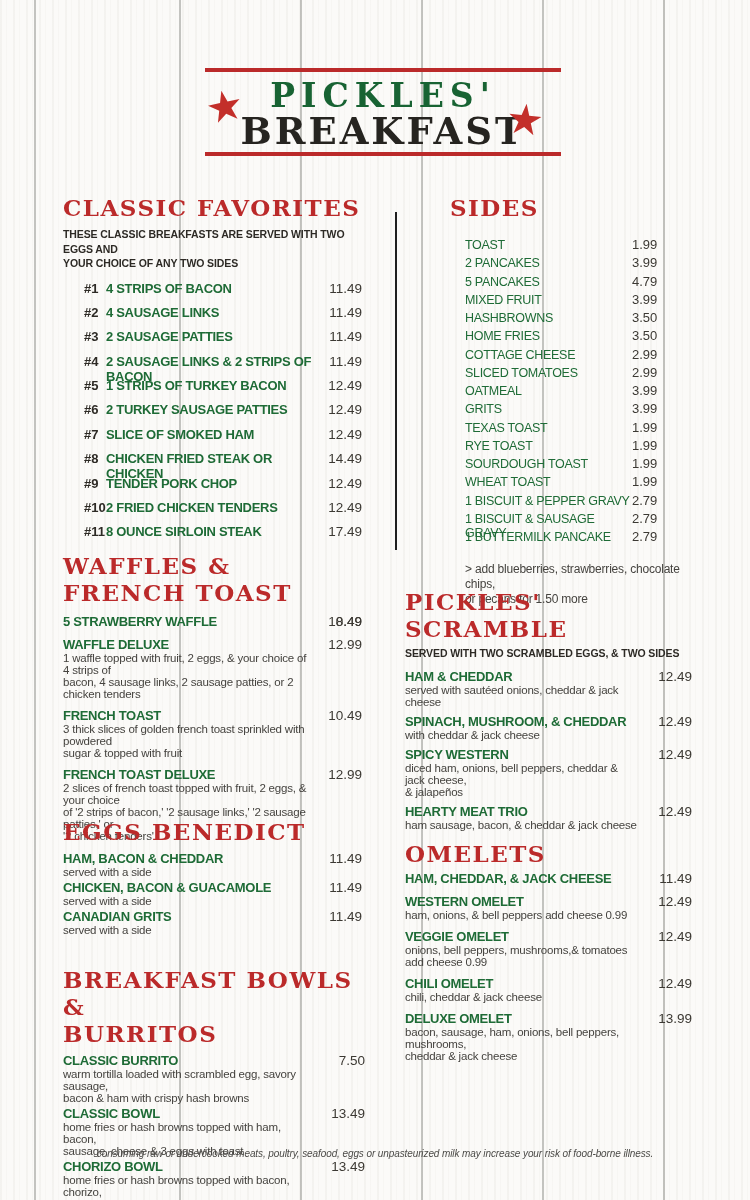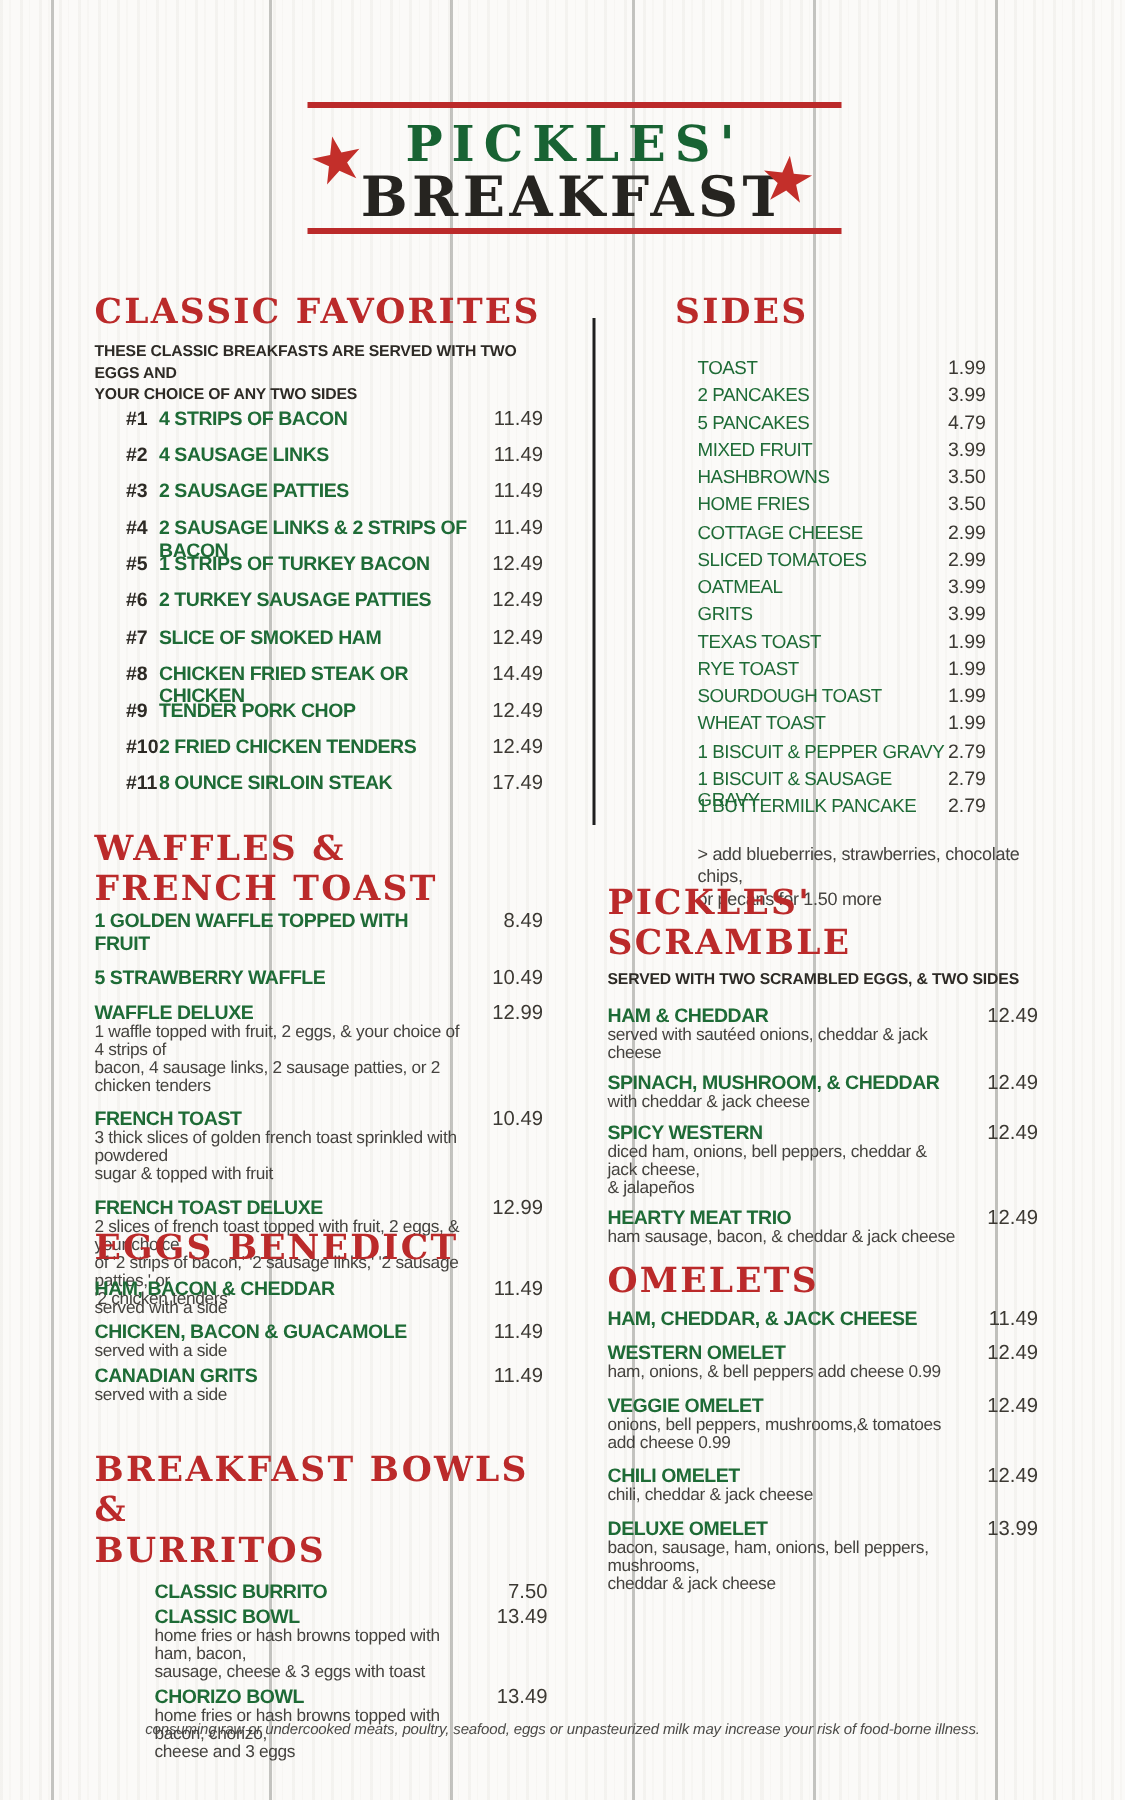--- a/index.html
+++ b/index.html
@@ -41,21 +41,21 @@
   .vdivider{position:absolute;left:395px;top:212px;width:2px;height:338px;background:#1f1f1f;}
   
   .sec{position:absolute;}
   .sec-title{
     font-family:"DejaVu Serif",serif;font-weight:700;
     font-size:23px;line-height:27px;color:var(--red);
     letter-spacing:1.5px;white-space:pre-line;margin-bottom:6px;
   }
   .sec-sub{
     font-weight:700;font-size:10.5px;line-height:14.5px;color:var(--ink);
-    letter-spacing:-0.1px;white-space:pre-line;
+    letter-spacing:-0.1px;white-space:pre-line;margin-bottom:10px;
   }
   
   .num-row{display:flex;align-items:baseline;height:24.4px;}
   .num-row .num{width:43px;padding-left:21px;font-weight:700;font-size:13px;color:var(--ink);}
   .num-row .nm{flex:1;font-weight:700;font-size:13px;color:var(--green);letter-spacing:-0.3px;}
   .num-row .pr{font-size:13.5px;color:var(--price);}
   
   #sec-sides .rows{margin-top:16px;}
   .side-row{display:flex;align-items:baseline;height:18.25px;padding-left:15px;}
   .side-row .nm{flex:1;font-weight:400;font-size:12.5px;color:var(--green);letter-spacing:-0.3px;}
@@ -64,21 +64,21 @@
     letter-spacing:-0.2px;white-space:pre-line;}
   
   .menu-item{position:relative;padding-right:52px;margin-bottom:8px;}
   .menu-item .nm{font-weight:700;font-size:13px;line-height:15px;color:var(--green);letter-spacing:-0.3px;}
   .menu-item .pr{position:absolute;right:0;top:0;font-size:13.5px;color:var(--price);}
   .menu-item .desc{font-size:11.5px;line-height:12px;color:var(--desc);
     letter-spacing:-0.2px;white-space:pre-line;}
   #sec-waffles .sec-title{margin-bottom:0;}
   #sec-waffles .menu-item{margin-bottom:8px;}
   #sec-eggs .menu-item{margin-bottom:2px;}
-  #sec-bowls .menu-item{margin-bottom:2px;margin-left:40px;}
+  #sec-bowls .menu-item{margin-bottom:2px;}
   #sec-scramble .menu-item{margin-bottom:6px;}
   #sec-scramble .sec-sub,#sec-omelets .sec-sub{margin-bottom:8px;}
   #sec-scramble .sec-title,#sec-omelets .sec-title{margin-bottom:4px;}
   #sec-omelets .menu-item{margin-bottom:8px;}
   
   .footer{position:absolute;left:0;top:1148px;width:100%;text-align:center;
     font-size:10px;color:#4b4a47;letter-spacing:-0.1px;font-style:italic;}
 </style>
 </head>
 <body>
@@ -264,21 +264,20 @@
     <p class="side-note">&gt; add blueberries, strawberries, chocolate chips,
 or pecans for 1.50 more</p>
   </section>
 
   <section class="sec" id="sec-waffles" style="left:63px;top:552px;width:299px;">
     <h2 class="sec-title">WAFFLES &amp;
 FRENCH TOAST</h2>
     <div class="rows">
 
         <div class="menu-item">
-          <div class="nm">1 GOLDEN WAFFLE TOPPED WITH FRUIT</div>
           <span class="pr">8.49</span>
 
         </div>
 
         <div class="menu-item">
           <div class="nm">5 STRAWBERRY WAFFLE</div>
           <span class="pr">10.49</span>
 
         </div>
 
@@ -333,20 +332,22 @@
   </section>
 
   <section class="sec" id="sec-bowls" style="left:63px;top:966px;width:302px;">
     <h2 class="sec-title">BREAKFAST BOWLS &amp;
 BURRITOS</h2>
     <div class="rows">
 
         <div class="menu-item">
           <div class="nm">CLASSIC BURRITO</div>
           <span class="pr">7.50</span>
+          <div class="desc">warm tortilla loaded with scrambled egg, savory sausage,
+bacon &amp; ham with crispy hash browns</div>
         </div>
 
         <div class="menu-item">
           <div class="nm">CLASSIC BOWL</div>
           <span class="pr">13.49</span>
           <div class="desc">home fries or hash browns topped with ham, bacon,
 sausage, cheese &amp; 3 eggs with toast</div>
         </div>
 
         <div class="menu-item">

